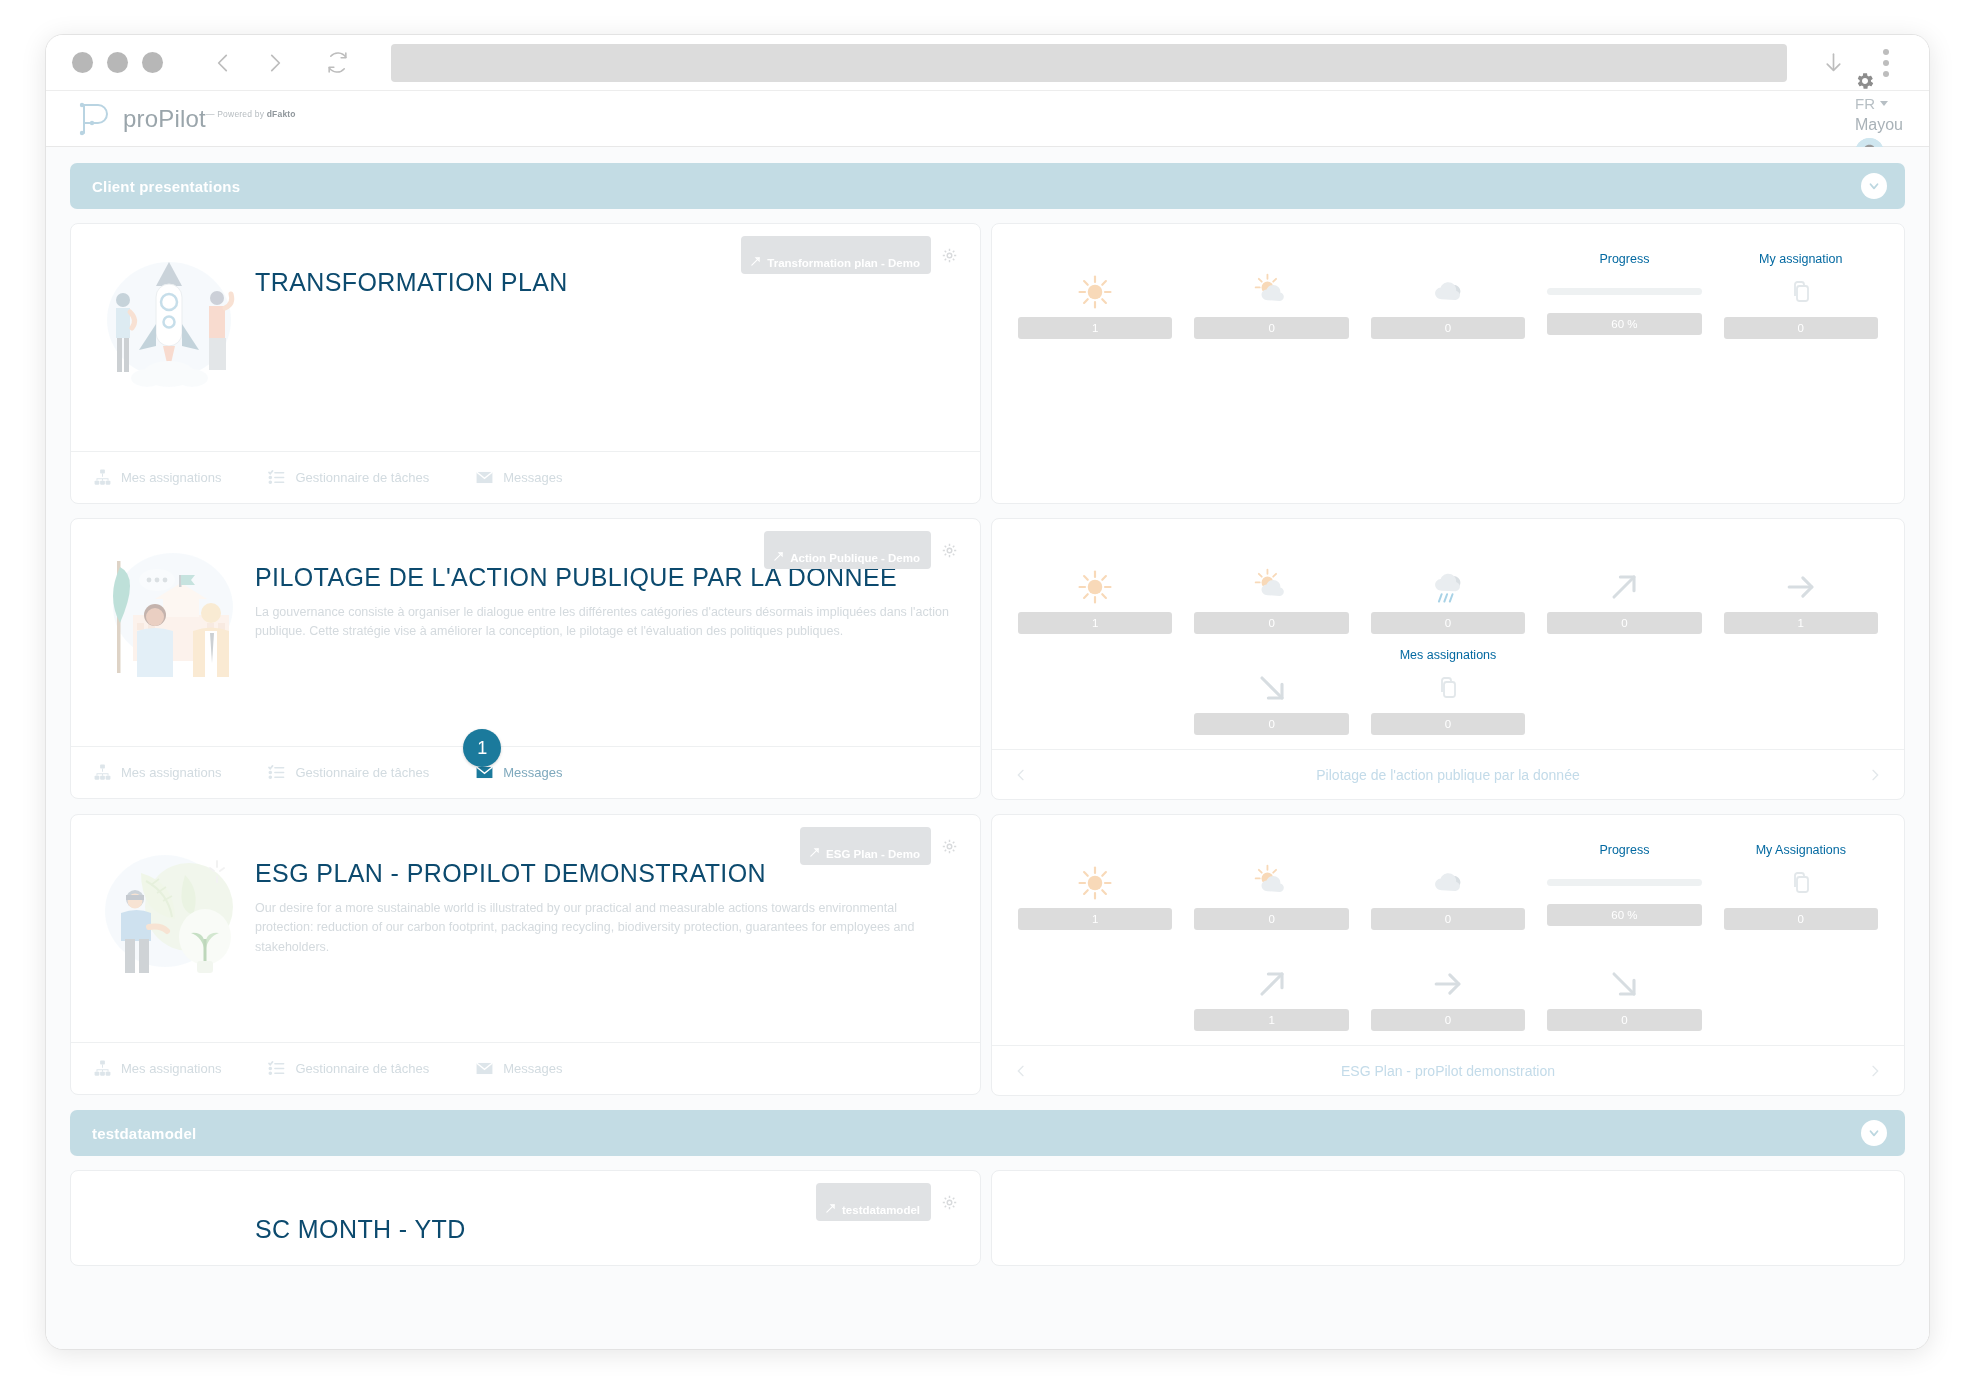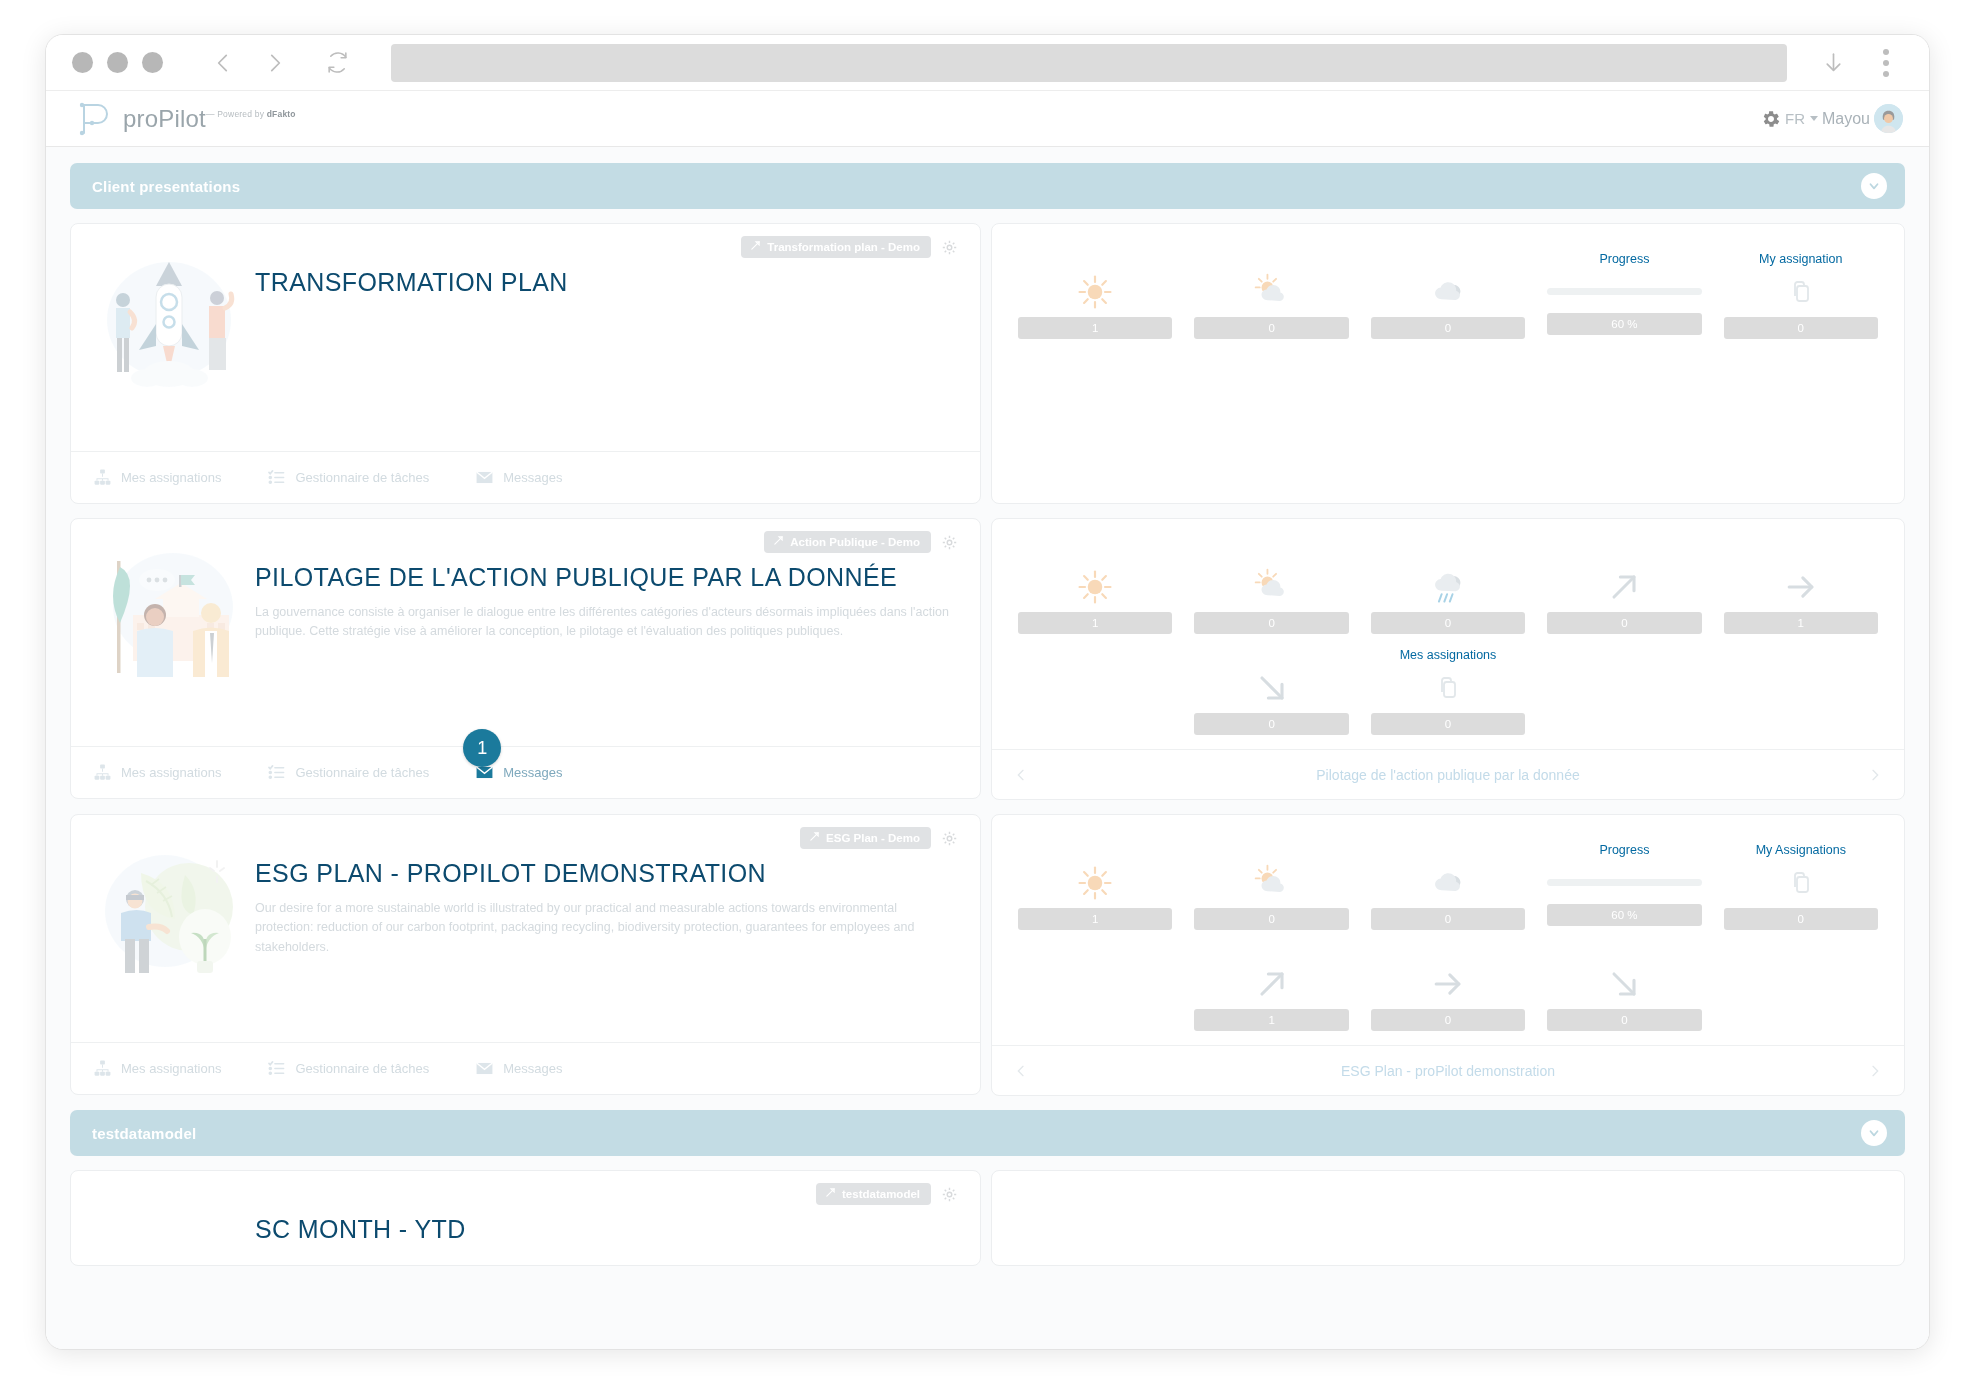--- a/index.html
+++ b/index.html
@@ -63,21 +63,21 @@
     padding: 0 26px 0 28px;
     background: #ffffff;
     border-bottom: 1px solid #e8e8e8;
   }
   .logo-wrap { display: flex; align-items: center; gap: 9px; }
   .logo-mark { width: 40px; height: 36px; color: #b9d4e2; }
   .logo-text-wrap { display: flex; flex-direction: row; line-height: 1; }
   .logo-text { font-size: 24px; color: #9aa5ab; letter-spacing: .2px; font-weight: 400; }
   .logo-sub { font-size: 8.5px; color: #b6bcc0; margin-top: 3px; letter-spacing: .2px; }
   .logo-sub b { color: #8f969b; }
-  .header-right { display: flex; align-items: center; gap: 4px; }
+  .header-right { display: flex; align-items: flex-start; gap: 4px; flex-direction: column; }
   .gear-btn { width: 20px; height: 20px; color: #8d8d8d; }
   .lang {
     font-size: 15px; color: #b7bfc4; display: flex; align-items: center; gap: 5px;
   }
   .caret-dn {
     width: 0; height: 0;
     border-left: 4.5px solid transparent;
     border-right: 4.5px solid transparent;
     border-top: 5.5px solid #b7bfc4;
   }
@@ -153,21 +153,21 @@
   .card-tagrow {
     position: absolute;
     right: 0; top: -6px;
     display: flex; align-items: center; gap: 10px;
   }
   .tag {
     background: #e0e2e4;
     color: #ffffff;
     font-size: 11.5px;
     font-weight: bold;
-    padding: 4px 11px 5px 9px;
+    padding: 20px 11px 5px 9px;
     border-radius: 4px;
     display: flex; align-items: center; gap: 6px;
     white-space: nowrap;
     margin-left: 33px;
   }
   .tag-gear { width: 17px; height: 17px; color: #d8dadc; }
   .card-footer {
     border-top: 1px solid #eef0f1;
     height: 52px;
     display: flex;

